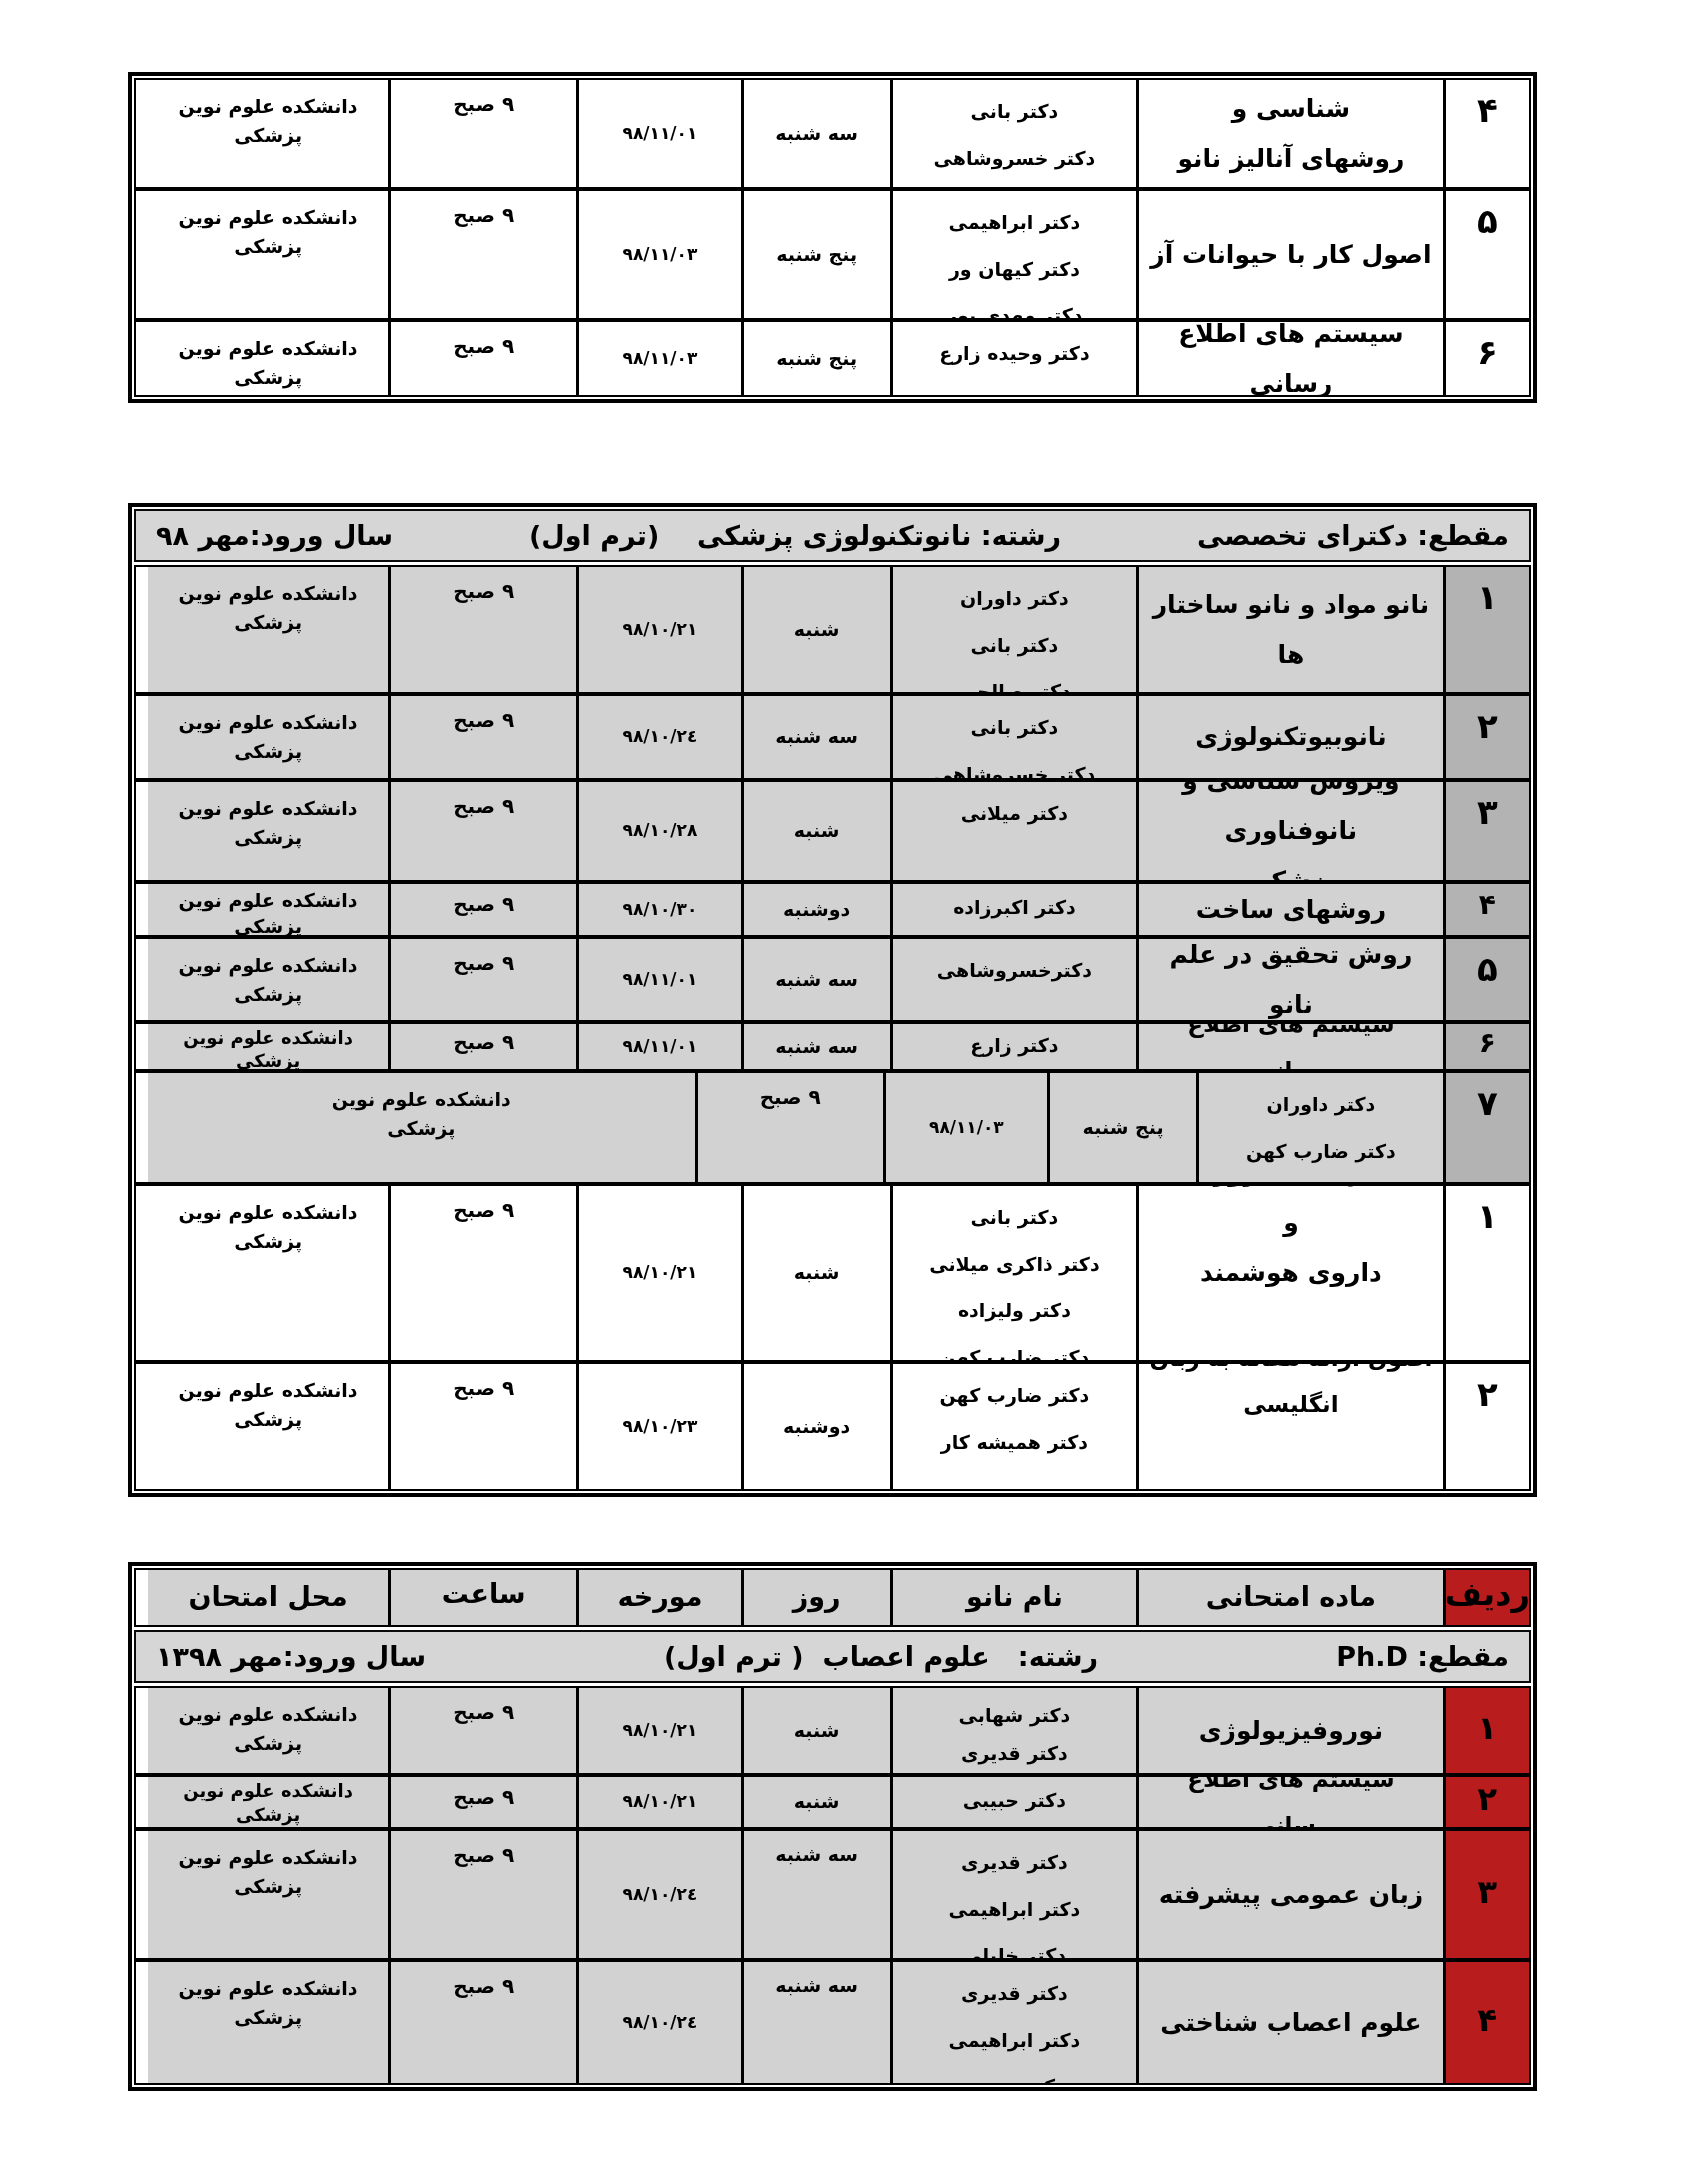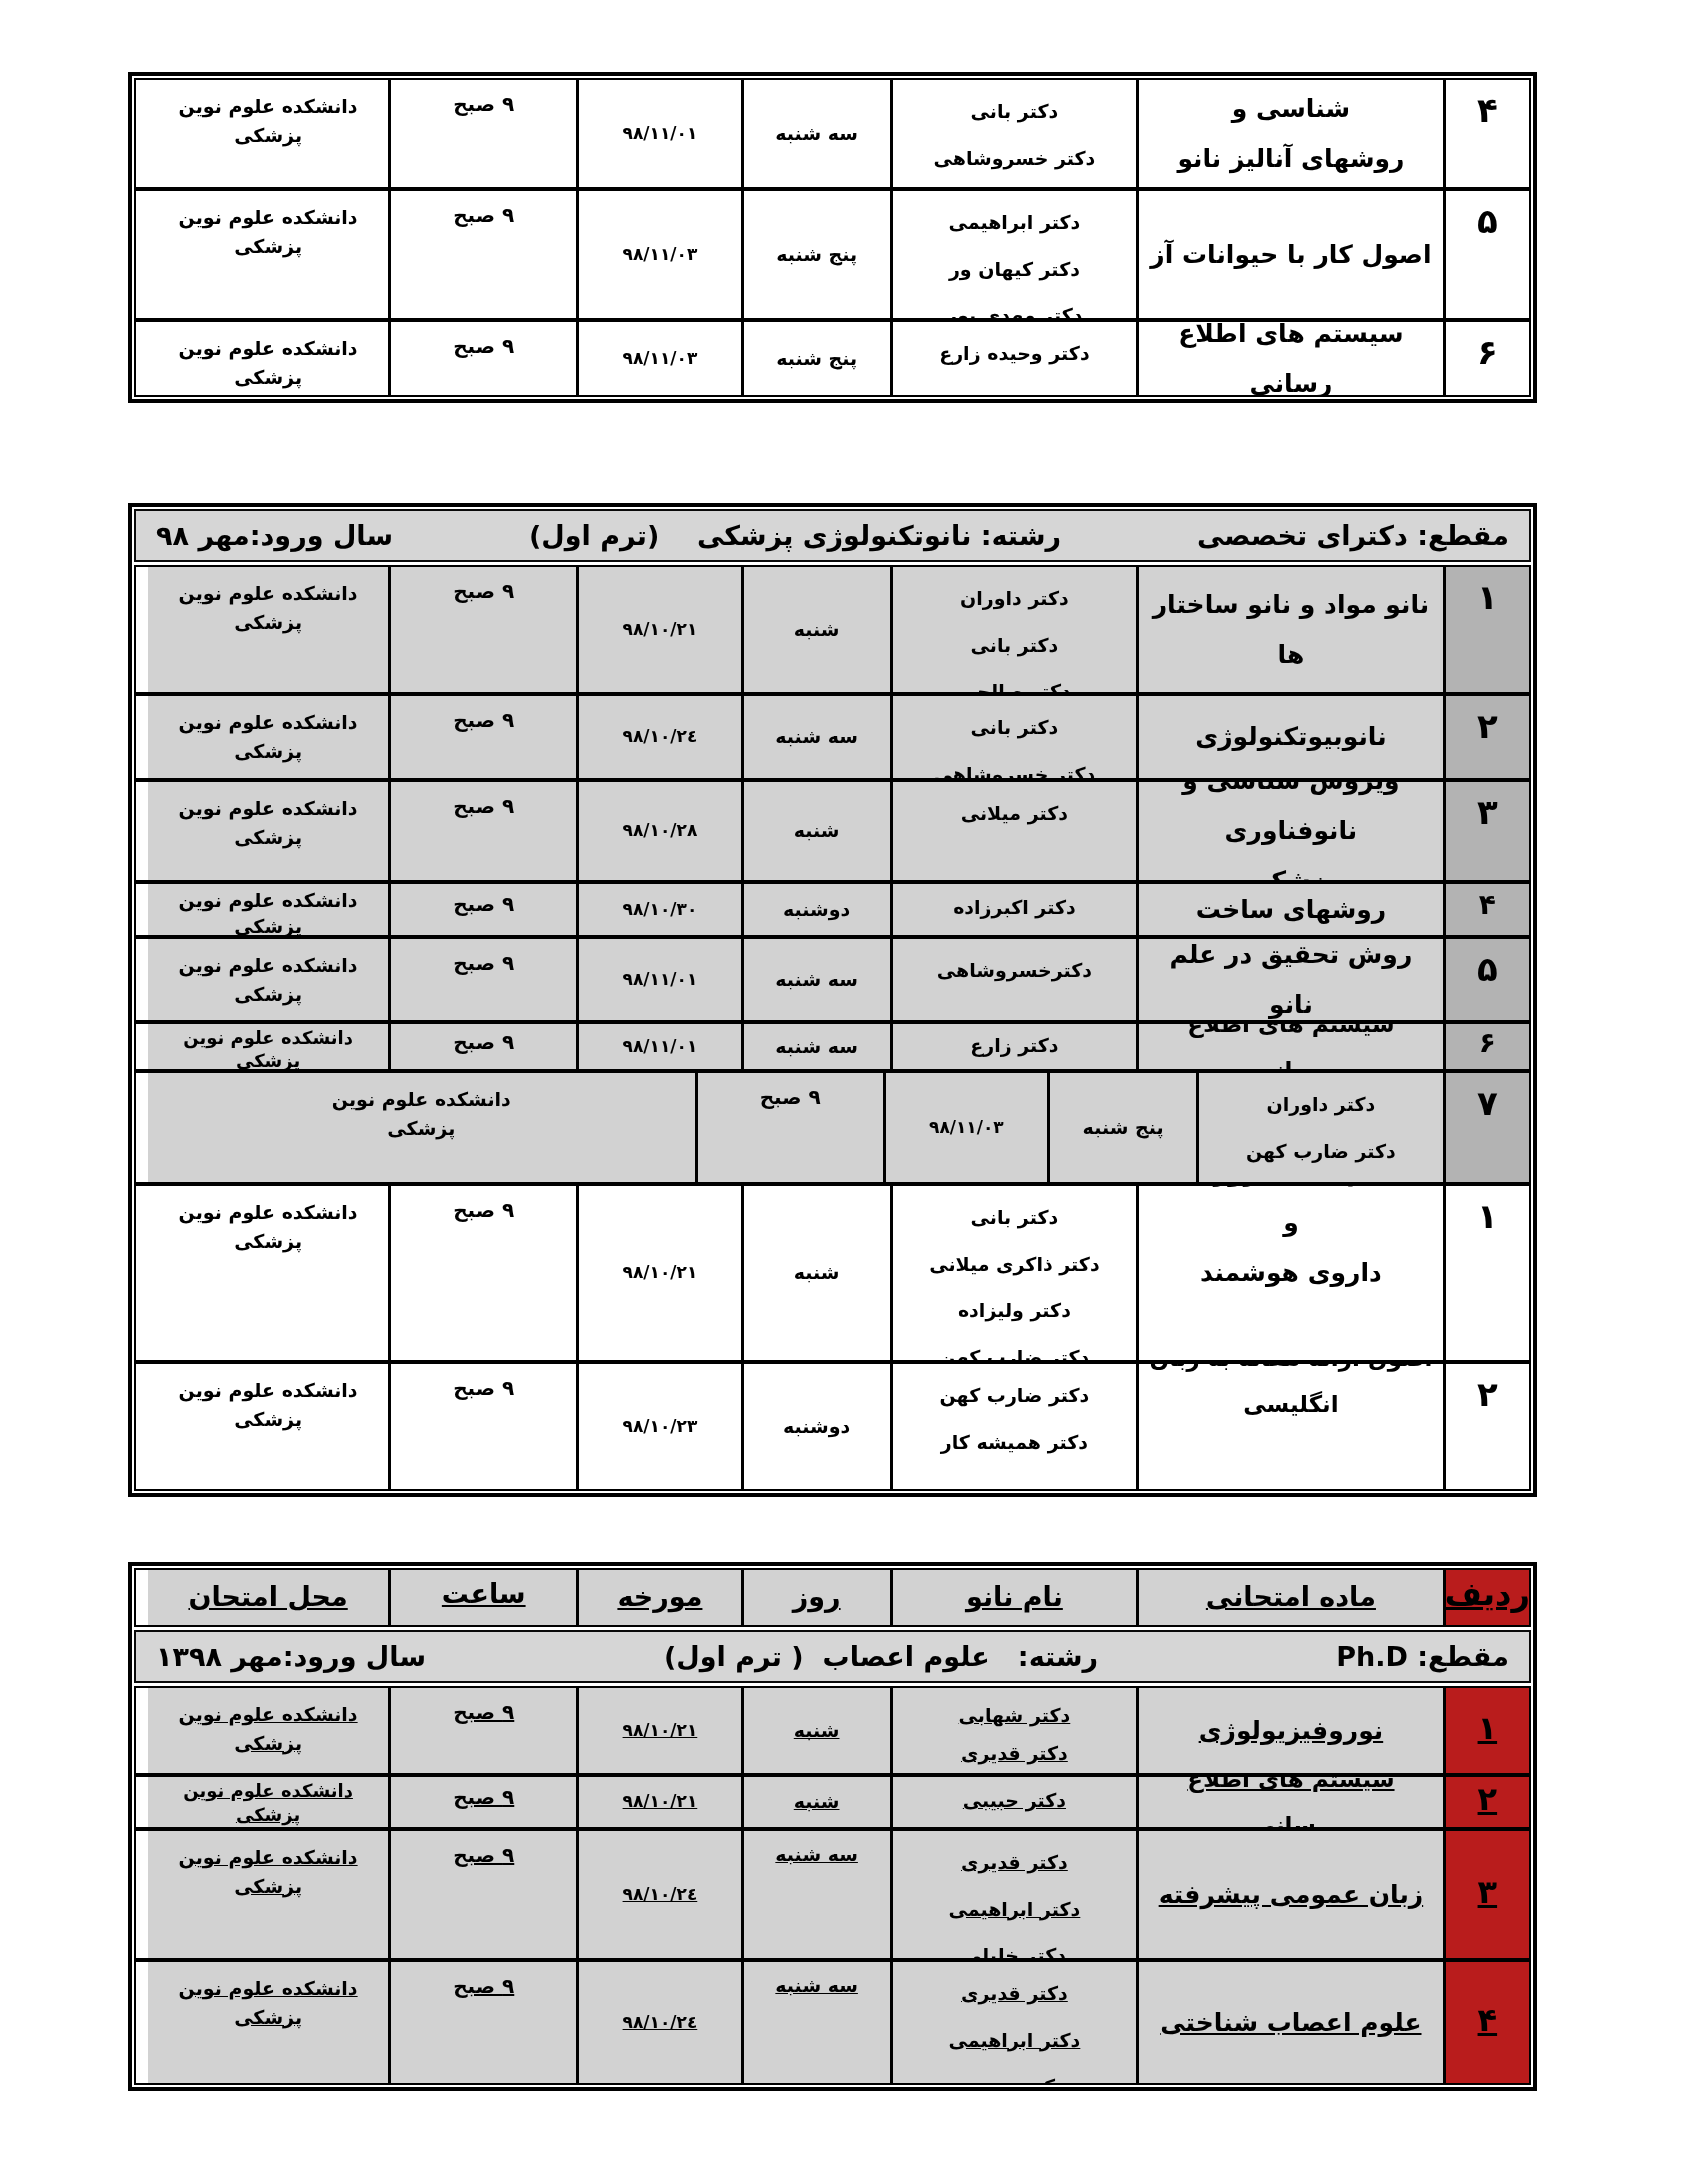--- a/index.html
+++ b/index.html
@@ -32,21 +32,21 @@
   .c-num {width:6.2%;font-size:34px;line-height:1.1;}
   .c-sub {width:22.0%;font-size:25px;line-height:2.0;justify-content:center;padding-top:4px;}
   .c-prof{width:17.7%;font-size:19px;line-height:2.45;padding-top:8px;}
   .c-day {width:10.7%;font-size:19px;justify-content:center;padding-top:2px;}
   .c-date{width:11.8%;font-size:17px;justify-content:center;padding-top:2px;text-align:right;}
   .c-time{width:13.5%;font-size:20px;}
   .c-loc {flex:1;font-size:19px;line-height:1.5;}
   
   .gray .cell{background:#d2d2d2;}
   .gray .c-num{background:#b3b3b3;}
-  .t3 .trow .cell{background:#d2d2d2;text-decoration:underline;}
+  .t3 .trow .cell{background:#d2d2d2;}
   .t3 .trow .c-num{background:#b91c1c;font-size:32px;justify-content:center;padding-top:0;}
   
   .colhead .cell{justify-content:center;padding:6px;font-size:27px;background:#fff;line-height:1.2;}
   .colhead .c-num{font-size:24px;}
 </style>
 </head>
 <body>
 
 <div class="sheet">
 

